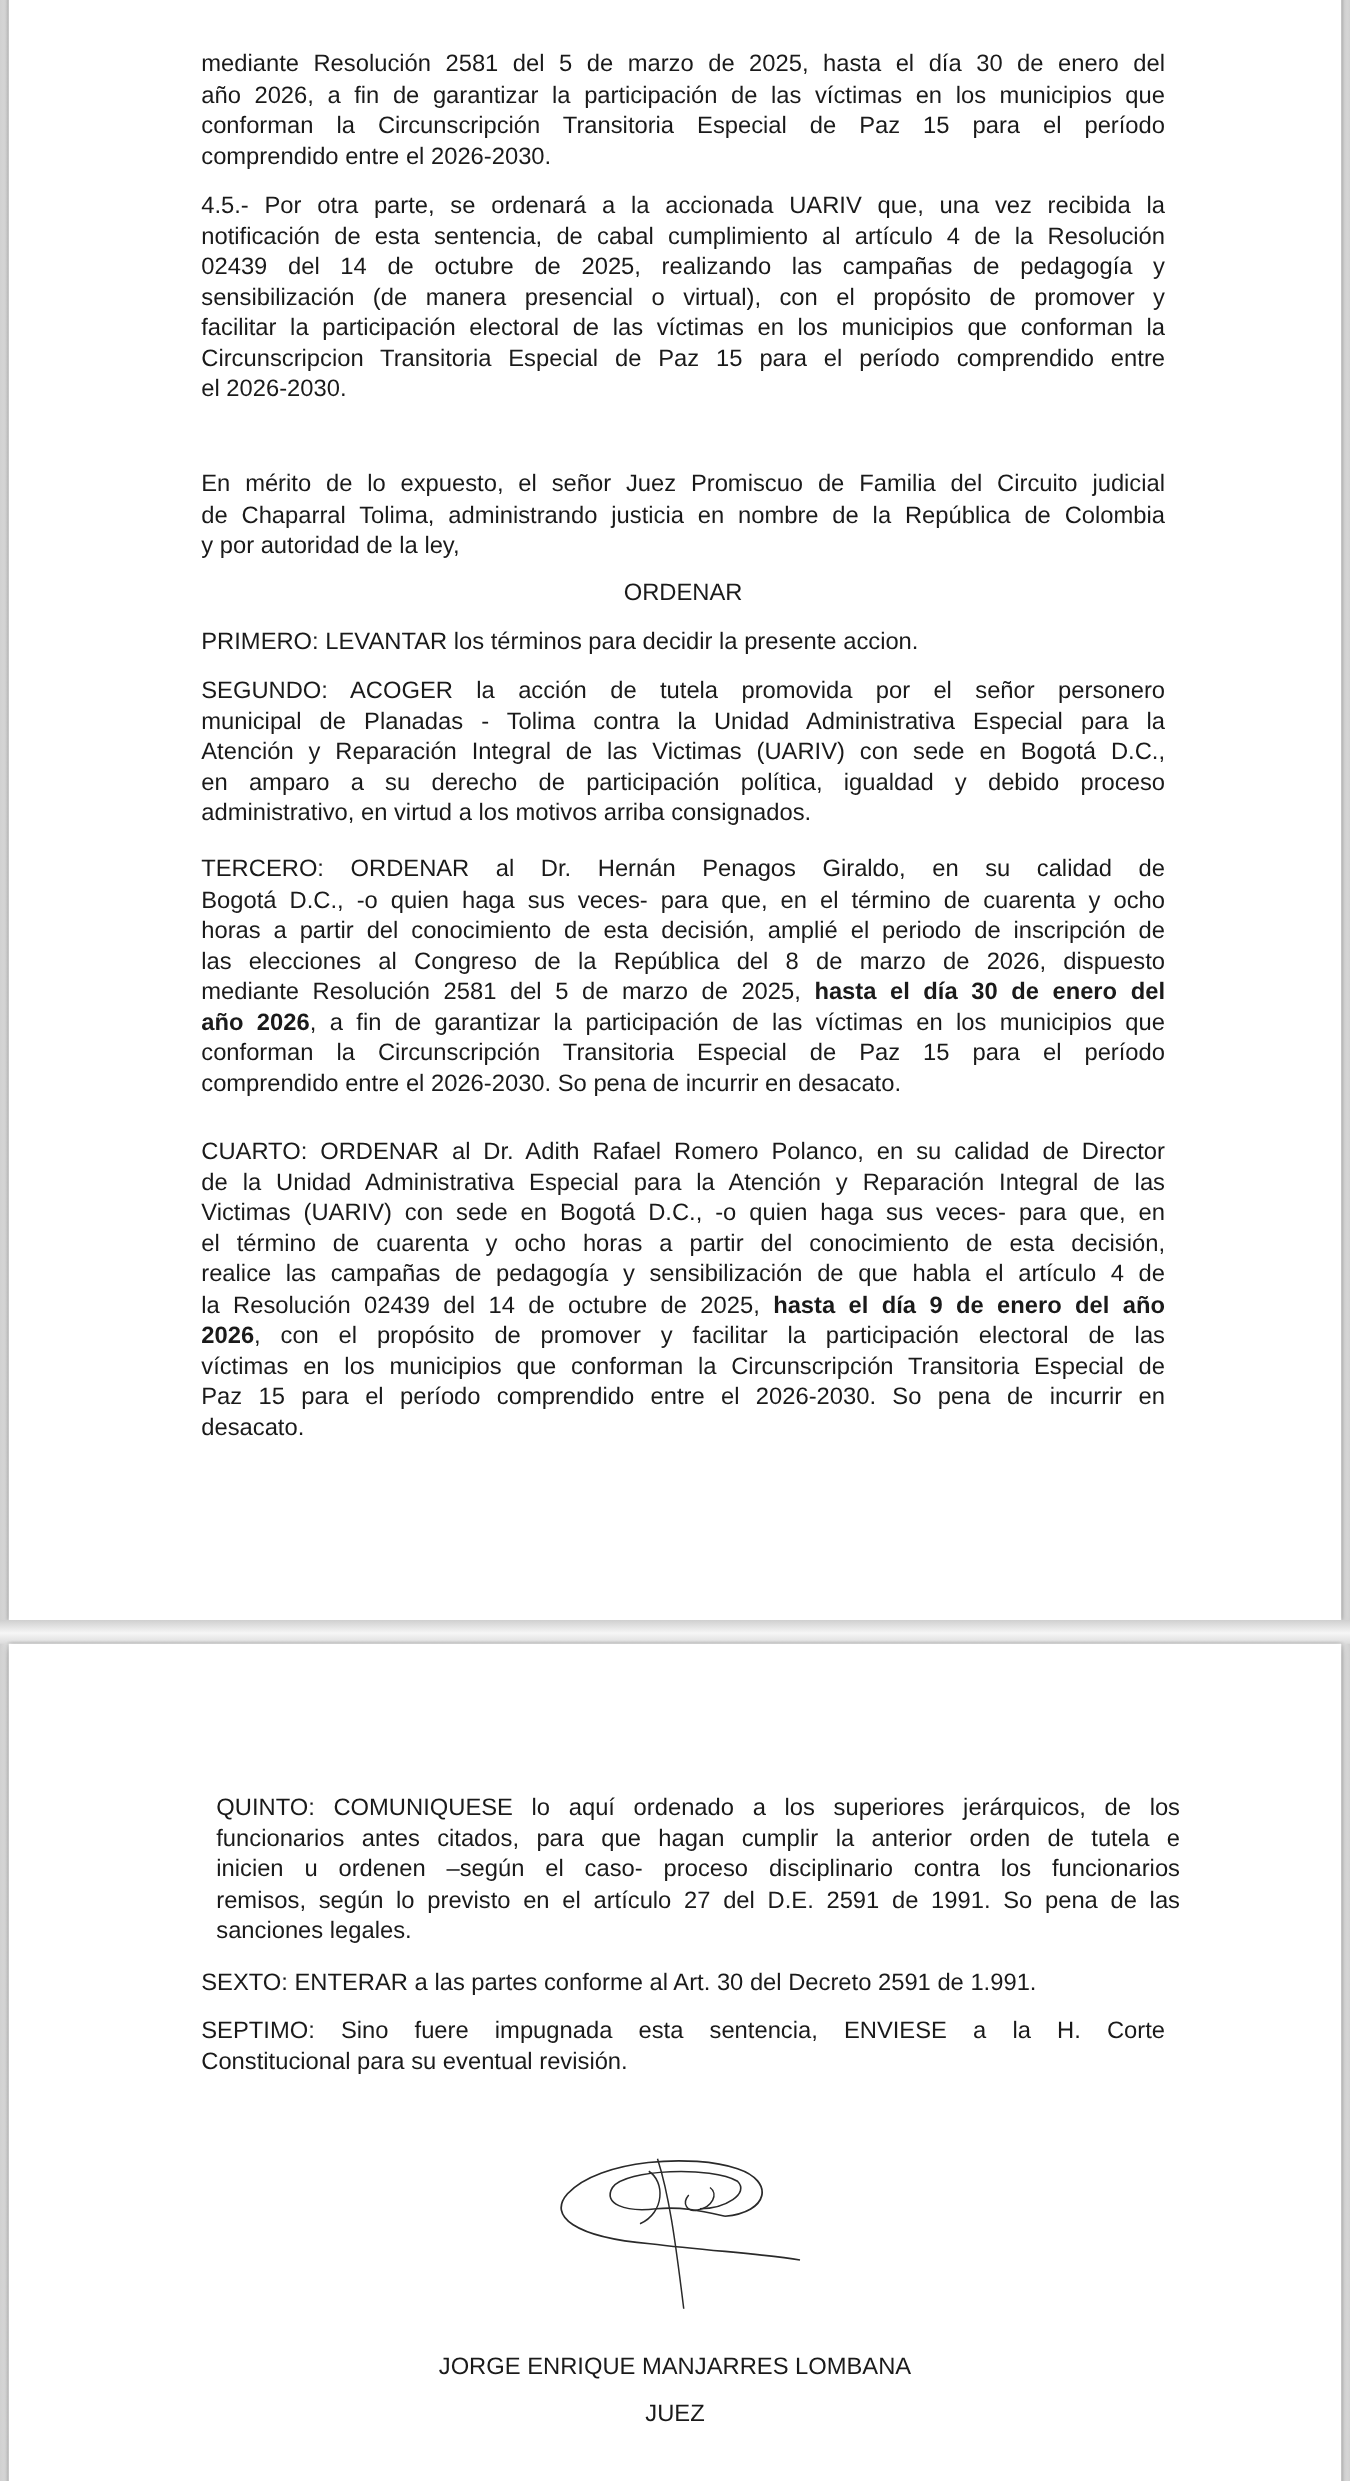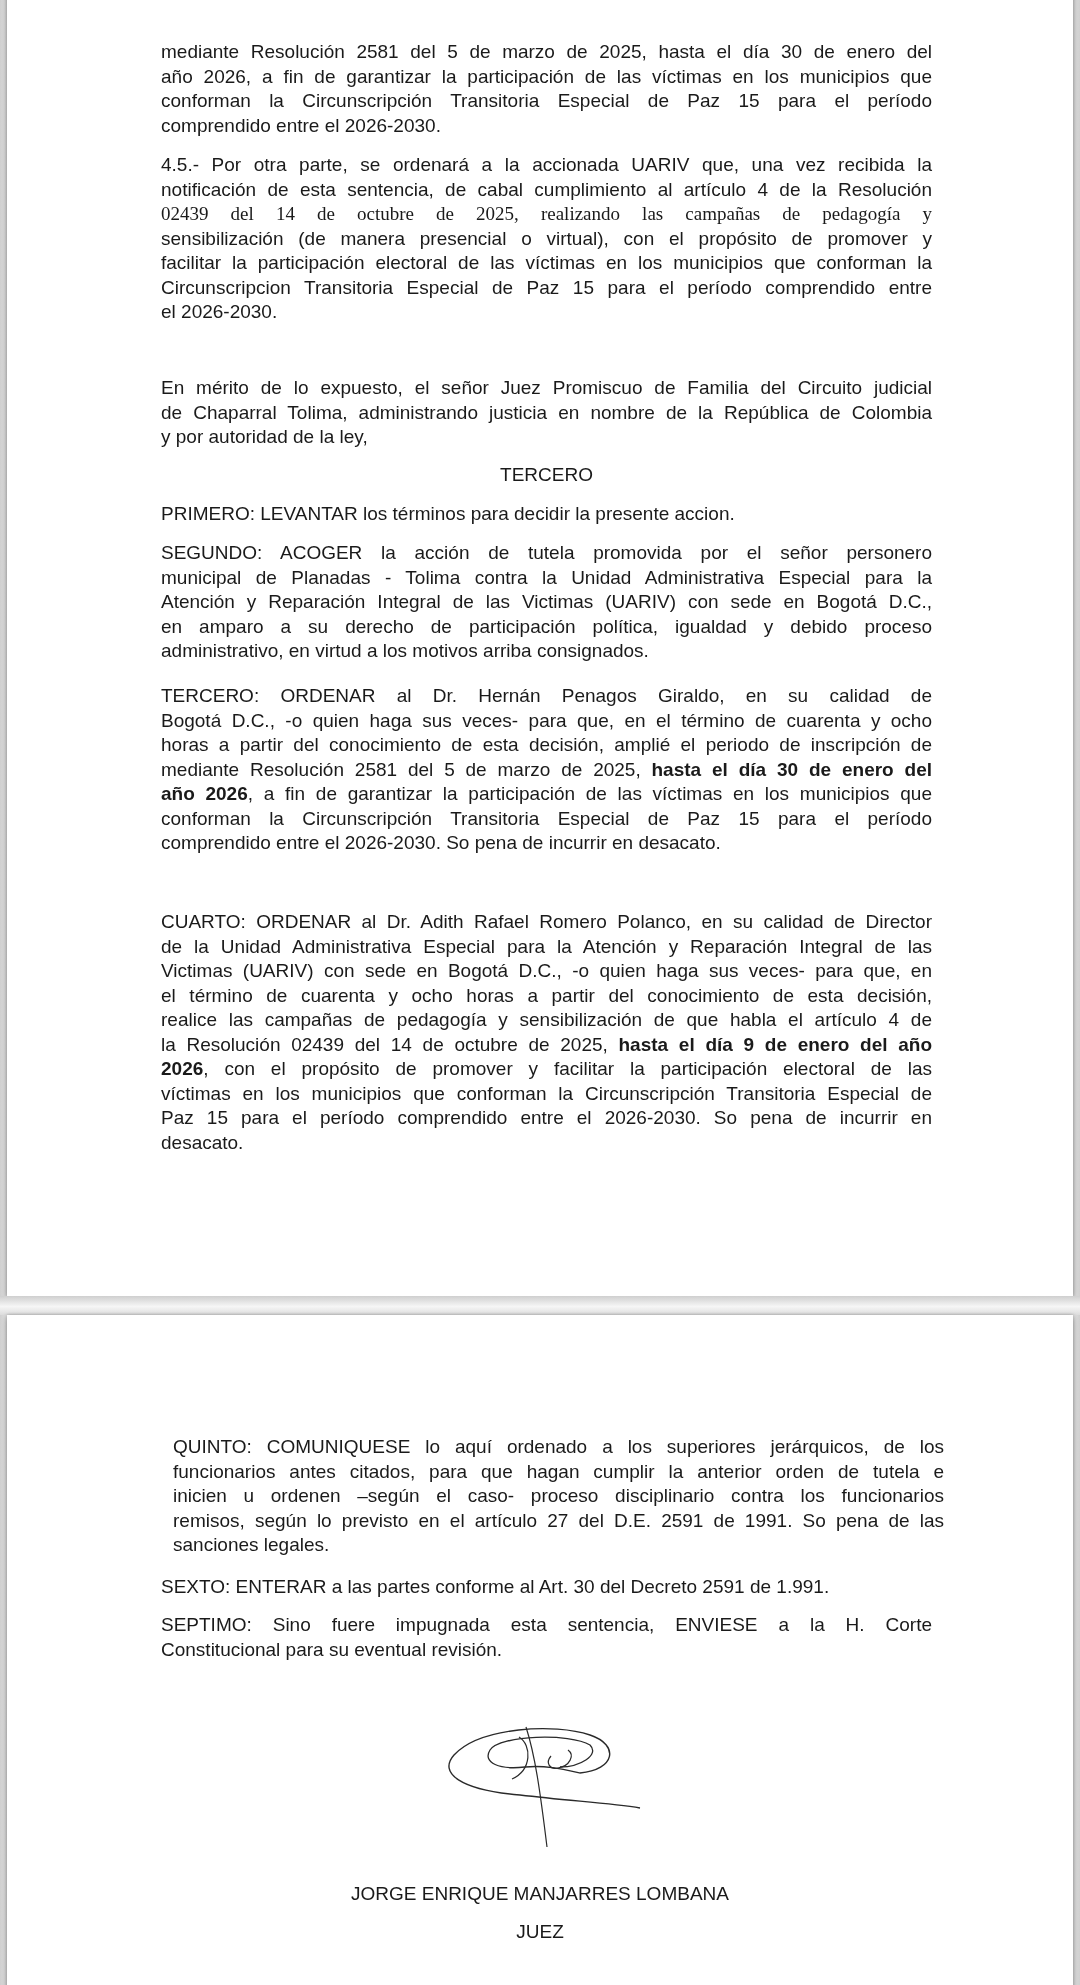--- a/index.html
+++ b/index.html
@@ -41,54 +41,55 @@
   <div class="text-block" style="top:50px;">
     <div class="line" style="width: 771px;">mediante Resolución 2581 del 5 de marzo de 2025, hasta el día 30 de enero del</div>
     <div class="line" style="width: 771px;">año 2026, a fin de garantizar la participación de las víctimas en los municipios que</div>
     <div class="line" style="width: 771px;">conforman la Circunscripción Transitoria Especial de Paz 15 para el período</div>
     <div class="line last" style="width: auto;">comprendido entre el 2026-2030.</div>
   </div>
 
   <div class="text-block" style="top:163px;">
     <div class="line" style="width: 771px;">4.5.- Por otra parte, se ordenará a la accionada UARIV que, una vez recibida la</div>
     <div class="line" style="width: 771px;">notificación de esta sentencia, de cabal cumplimiento al artículo 4 de la Resolución</div>
-    <div class="line" style="width: 771px; font-family: Liberation Serif, serif;">02439 del 14 de octubre de 2025, realizando las campañas de pedagogía y</div>
+    <div class="line" style="width: 771px;">02439 del 14 de octubre de 2025, realizando las campañas de pedagogía y</div>
     <div class="line" style="width: 771px;">sensibilización (de manera presencial o virtual), con el propósito de promover y</div>
     <div class="line" style="width: 771px;">facilitar la participación electoral de las víctimas en los municipios que conforman la</div>
     <div class="line" style="width: 771px;">Circunscripcion Transitoria Especial de Paz 15 para el período comprendido entre</div>
     <div class="line last" style="width: auto;">el 2026-2030.</div>
   </div>
 
 
   <div class="text-block" style="top:386px;">
     <div class="line" style="width: 771px;">En mérito de lo expuesto, el señor Juez Promiscuo de Familia del Circuito judicial</div>
     <div class="line" style="width: 771px;">de Chaparral Tolima, administrando justicia en nombre de la República de Colombia</div>
     <div class="line last" style="width: auto;">y por autoridad de la ley,</div>
   </div>
 
   <div class="text-block" style="top:473px;">
-    <div class="line center" style="width: auto;">TERCERO</div>
+    <div class="line center" style="width: auto;">ORDENAR</div>
   </div>
 
   <div class="text-block" style="top:512px;">
     <div class="line last" style="width: auto;">PRIMERO: LEVANTAR los términos para decidir la presente accion.</div>
   </div>
 
   <div class="text-block" style="top:551px;">
     <div class="line" style="width: 771px;">SEGUNDO: ACOGER la acción de tutela promovida por el señor personero</div>
     <div class="line" style="width: 771px;">municipal de Planadas - Tolima contra la Unidad Administrativa Especial para la</div>
     <div class="line" style="width: 771px;">Atención y Reparación Integral de las Victimas (UARIV) con sede en Bogotá D.C.,</div>
     <div class="line" style="width: 771px;">en amparo a su derecho de participación política, igualdad y debido proceso</div>
     <div class="line last" style="width: auto;">administrativo, en virtud a los motivos arriba consignados.</div>
   </div>
 
   <div class="text-block" style="top:694px;">
     <div class="line" style="width: 771px;">TERCERO: ORDENAR al Dr. Hernán Penagos Giraldo, en su calidad de</div>
     <div class="line" style="width: 771px;">Bogotá D.C., -o quien haga sus veces- para que, en el término de cuarenta y ocho</div>
     <div class="line" style="width: 771px;">horas a partir del conocimiento de esta decisión, amplié el periodo de inscripción de</div>
+    <div class="line" style="width: 771px;">las elecciones al Congreso de la República del 8 de marzo de 2026, dispuesto</div>
     <div class="line" style="width: 771px;"><span>mediante Resolución 2581 del 5 de marzo de 2025, </span><b>hasta el día 30 de enero del</b></div>
     <div class="line" style="width: 771px;"><b>año 2026</b><span>, a fin de garantizar la participación de las víctimas en los municipios que</span></div>
     <div class="line" style="width: 771px;">conforman la Circunscripción Transitoria Especial de Paz 15 para el período</div>
     <div class="line last" style="width: auto;">comprendido entre el 2026-2030. So pena de incurrir en desacato.</div>
   </div>
 
   <div class="text-block" style="top:920px;">
     <div class="line" style="width: 771px;">CUARTO: ORDENAR al Dr. Adith Rafael Romero Polanco, en su calidad de Director</div>
     <div class="line" style="width: 771px;">de la Unidad Administrativa Especial para la Atención y Reparación Integral de las</div>
     <div class="line" style="width: 771px;">Victimas (UARIV) con sede en Bogotá D.C., -o quien haga sus veces- para que, en</div>

